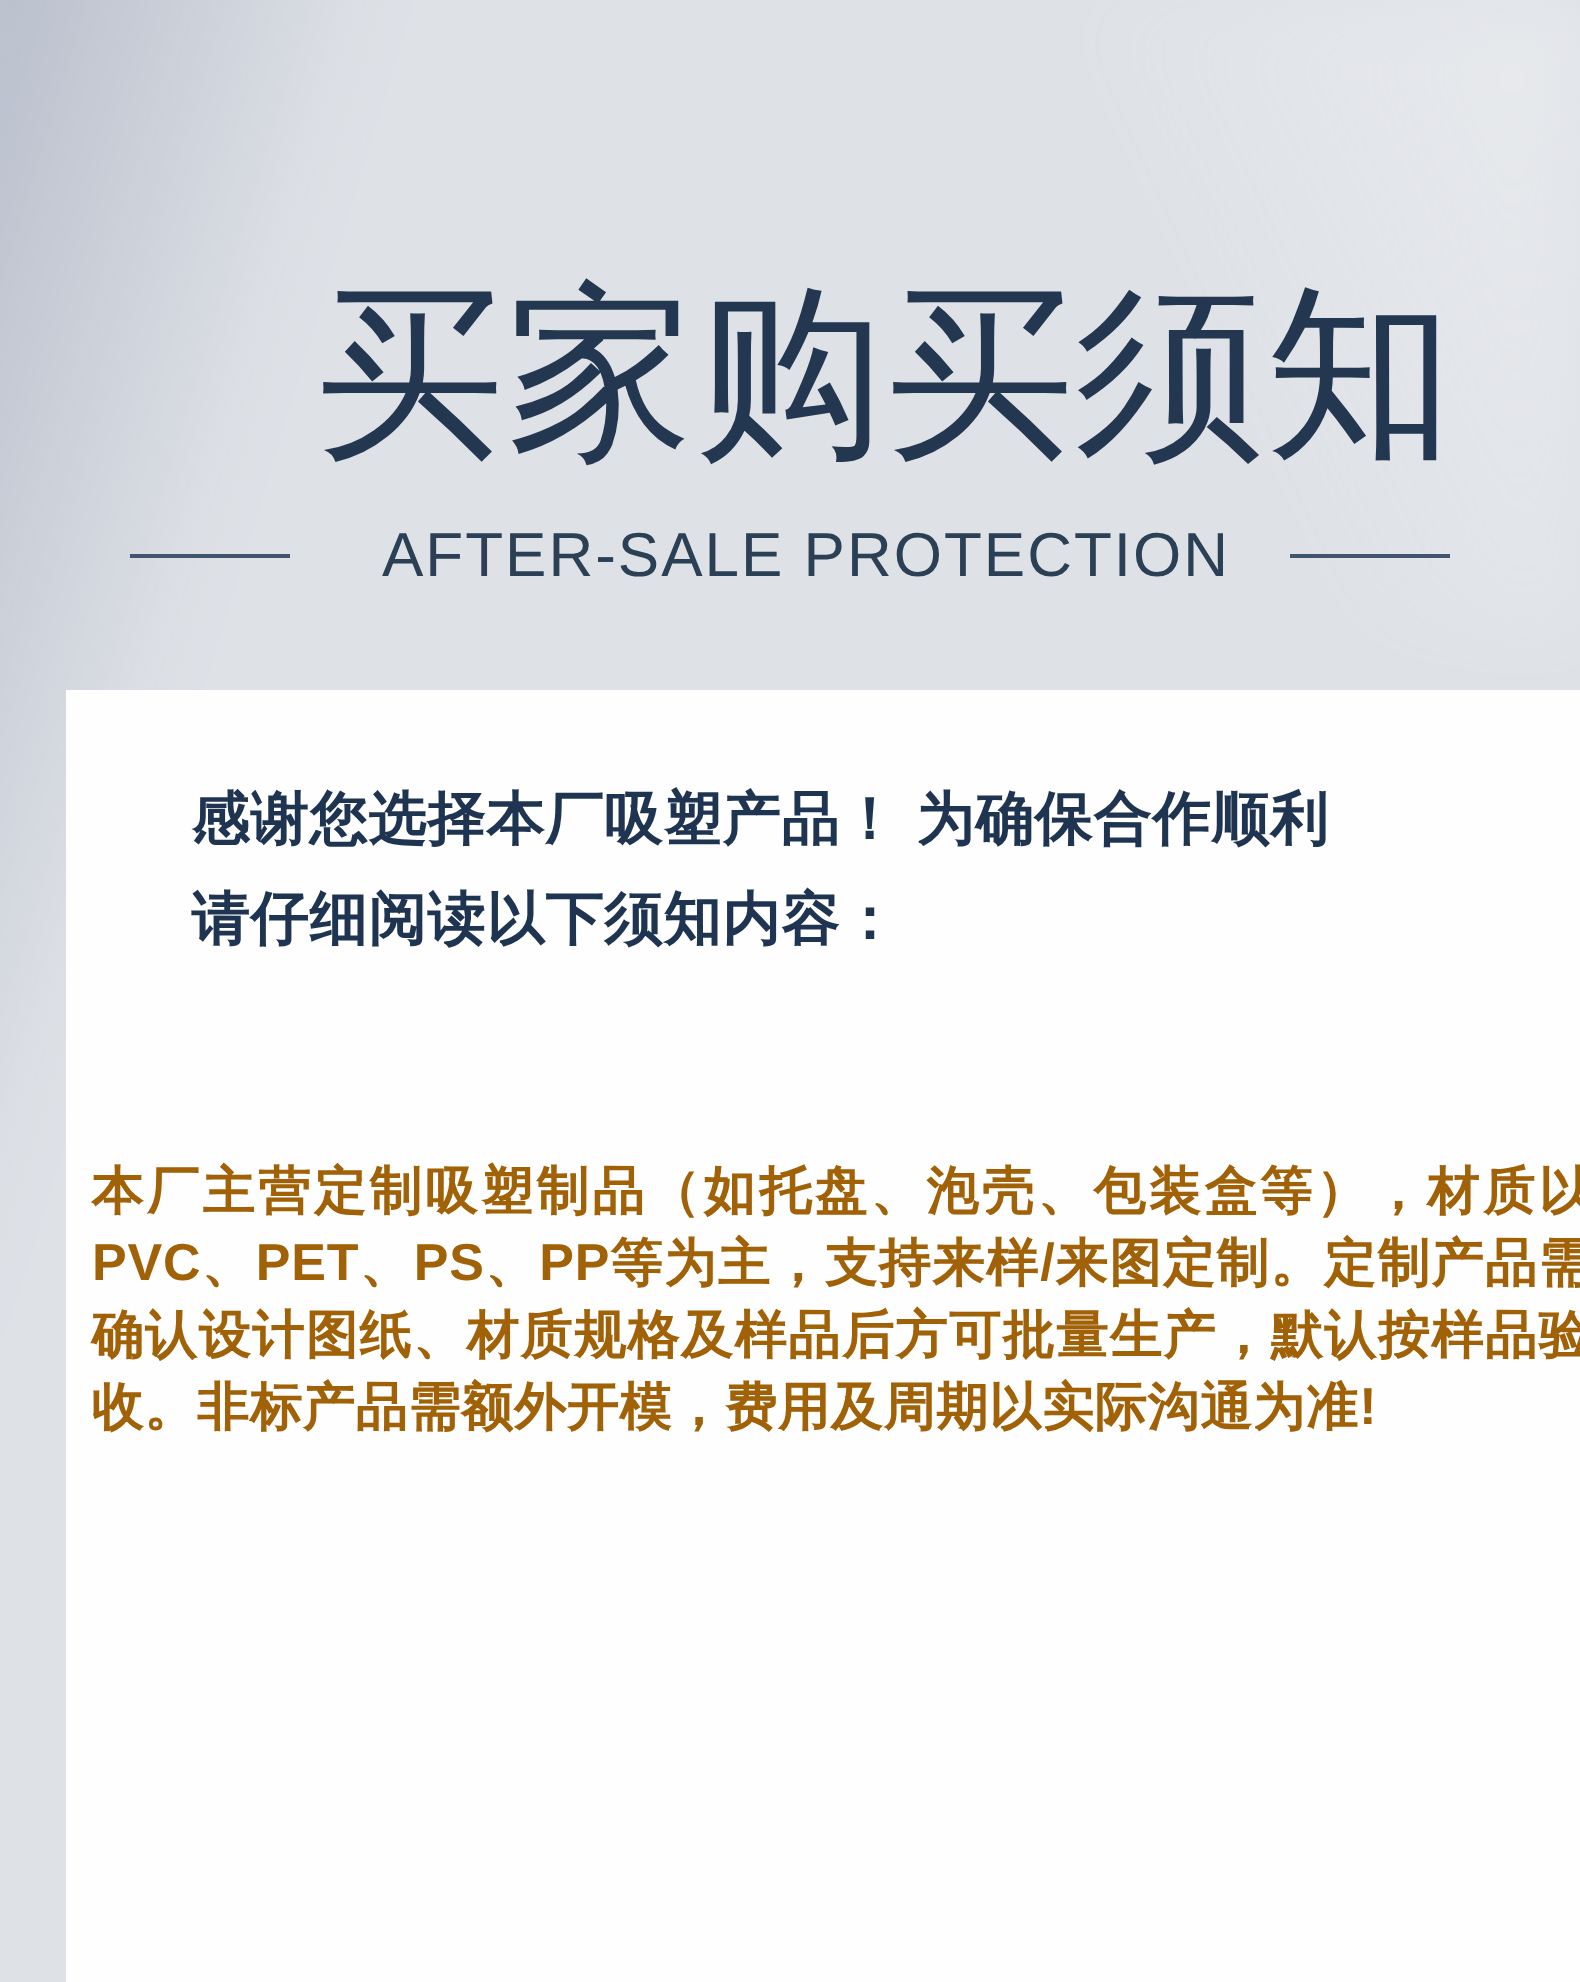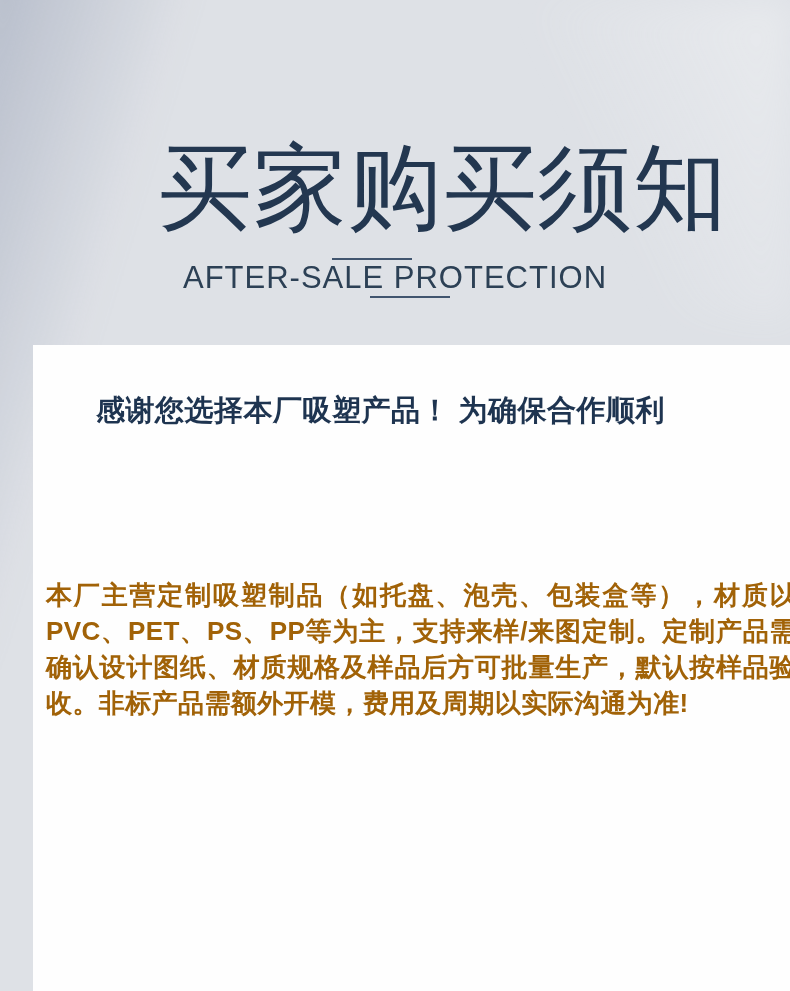--- a/index.html
+++ b/index.html
@@ -63,21 +63,20 @@
   }
   .subtitle-row {
     position: absolute;
     top: 258px;
     left: 0;
     width: 790px;
     height: 40px;
     display: flex;
     align-items: center;
     justify-content: center;
-    flex-direction: column;
   }
   .subtitle-dash {
     width: 80px;
     height: 2px;
     background: #41556f;
   }
   .subtitle-dash.left  { margin-right: 46px; }
   .subtitle-dash.right { margin-left: 30px; }
   .subtitle-text {
     font-size: 31px;
@@ -143,17 +142,18 @@
   <div class="subtitle-row">
     <span class="subtitle-dash left"></span>
     <span class="subtitle-text">AFTER-SALE PROTECTION</span>
     <span class="subtitle-dash right"></span>
   </div>
 </div>
 
 <div class="notice-card">
   <div class="intro">
     <div>感谢您选择本厂吸塑产品！ 为确保合作顺利</div>
+    <div>请仔细阅读以下须知内容：</div>
   </div>
 
   <div class="section-body s1-body">本厂主营定制吸塑制品（如托盘、泡壳、包装盒等），材质以PVC、PET、PS、PP等为主，支持来样/来图定制。定制产品需确认设计图纸、材质规格及样品后方可批量生产，默认按样品验收。非标产品需额外开模，费用及周期以实际沟通为准!</div>
 
 </div>
 
 </body></html>

